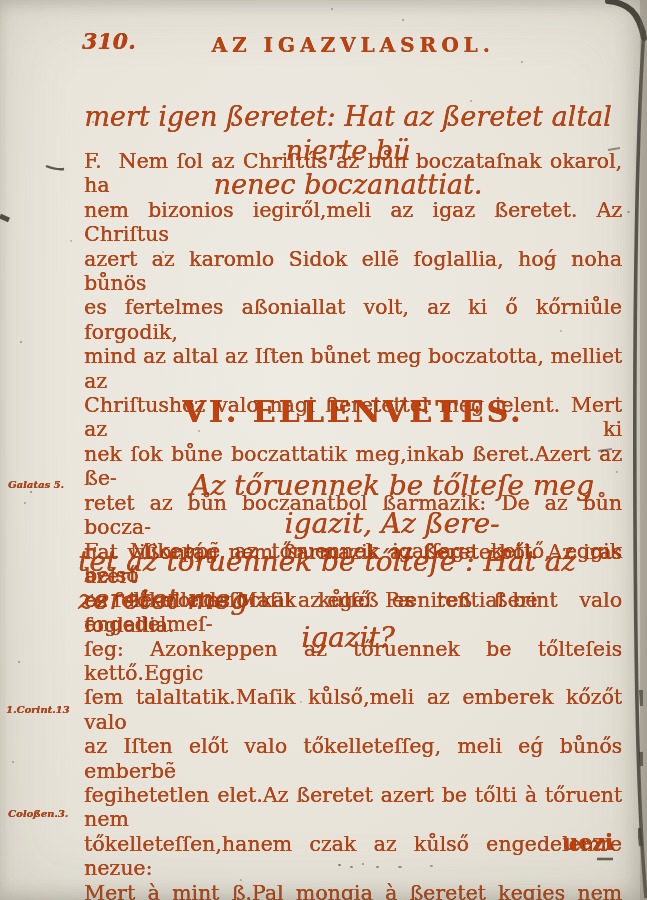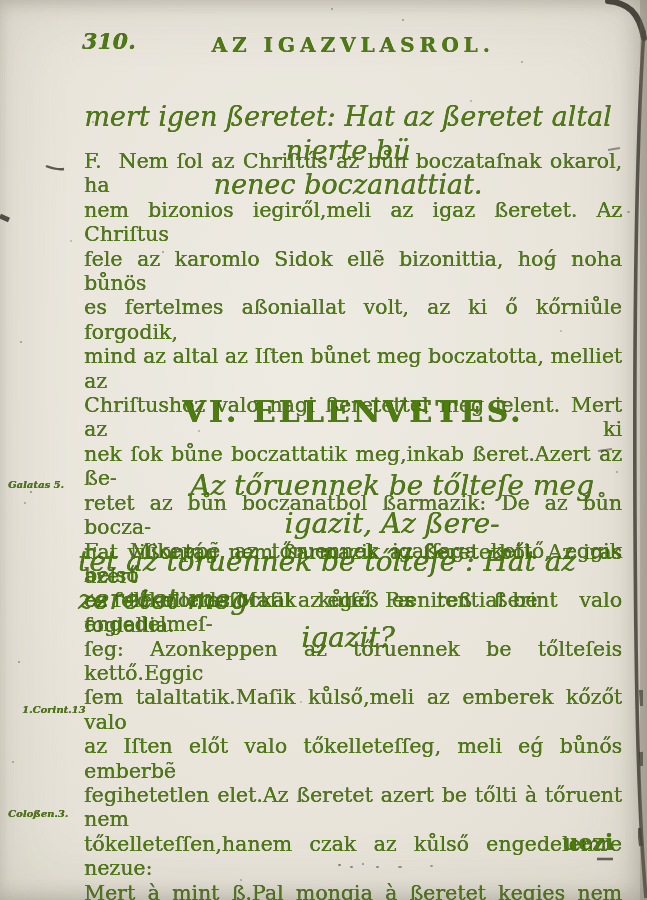--- a/index.html
+++ b/index.html
@@ -2,21 +2,21 @@
 <html><head>
 <meta charset="utf-8">
 <style>
   html,body{margin:0;padding:0;}
   body{
     width:647px;height:900px;overflow:hidden;position:relative;
     font-family:"DejaVu Serif","Liberation Serif",serif;
     background:radial-gradient(ellipse at 45% 40%, #eeebe3 0%, #e9e5db 55%, #e1ddd1 100%);
   }
   .sheet{position:absolute;inset:0;color:#221e18;}
-  .ink{color:#4d7c0f;text-shadow:0.25px 0.25px 0.35px rgba(28,24,18,0.8);}
+  .ink{color:#c2410c;text-shadow:0.25px 0.25px 0.35px rgba(28,24,18,0.8);}
   .pagenum{position:absolute;left:82px;top:28px;font-size:22px;font-weight:bold;font-style:italic;}
   .runtitle{
     position:absolute;left:84px;top:33px;width:538px;text-align:center;
     font-size:20px;letter-spacing:5px;font-weight:bold;
   }
   .quote{position:absolute;left:70px;width:556px;font-style:italic;}
   .quote1{top:70px;font-size:27px;line-height:34px;text-align:center;margin-top:30px;}
   .quote2{top:422px;font-size:28px;line-height:38px;}
   .quote2 .ql0{text-align:center;padding-left:88px;margin-top:45px;}
   .quote2 .ql1{text-align:left;padding-left:8px;}
@@ -28,21 +28,21 @@
   .lastline{text-align:left;text-align-last:left;}
   .heading6{
     position:absolute;left:84px;top:394px;width:538px;text-align:center;
     font-size:30px;letter-spacing:3px;font-weight:bold;
   }
   .marginnote{
     position:absolute;left:8px;width:92px;font-style:italic;font-size:10px;
     font-weight:bold;white-space:nowrap;
   }
   .mn0{top:479px;}
-  .mn1{top:704px;left:22px;font-style:italic;}
+  .mn1{top:704px;left:6px;font-style:italic;}
   .mn2{top:808px;}
   .catchword{position:absolute;right:34px;top:829px;font-size:22px;font-weight:bold;}
   .edgeart{position:absolute;inset:0;pointer-events:none;}
   .vignette{
     position:absolute;inset:0;pointer-events:none;
     box-shadow:inset 0 0 70px rgba(100,94,82,0.16),
                inset -14px 0 20px rgba(100,94,82,0.22),
                inset 0 -8px 16px rgba(100,94,82,0.10),
                inset 0 6px 12px rgba(100,94,82,0.08);
   }
@@ -57,21 +57,21 @@
   <div class="runtitle">AZ IGAZVLASROL.</div>
 
   <div class="quote quote1">
     <div>mert igen ßeretet: Hat az ßeretet altal nierte bü</div>
     <div>nenec boczanattiat.</div>
   </div>
 
   <div class="para para1">
     <div class="jline">F.&nbsp;&nbsp;Nem ſol az Chriſtús az bůn boczataſnak okarol, ha</div>
     <div class="jline">nem bizonios iegiről,meli az igaz ßeretet.&nbsp;Az Chriſtus</div>
-    <div class="jline">fele az karomlo Sidok ellẽ bizonittia, hoǵ noha bůnös</div>
+    <div class="jline">azert az karomlo Sidok ellẽ foglallia, hoǵ noha bůnös</div>
     <div class="jline">es fertelmes aßoniallat volt, az ki ő kőrniůle forgodik,</div>
     <div class="jline">mind az altal az Iſten bůnet meg boczatotta, melliet az</div>
     <div class="jline">Chriſtushoz valo nagi ßeretettel meg ielent.&nbsp;Mert az ki</div>
     <div class="jline">nek ſok bůne boczattatik meg,inkab ßeret.Azert az ße-</div>
     <div class="jline">retet az bůn boczanatbol ßarmazik:&nbsp;De az bůn bocza-</div>
     <div class="jline">nat vißontág nem ßarmazik az ßeretetből. Az iras azert</div>
     <div class="jline lastline">ez fele mondaſockal az egeß Pænitentiat be foglallia.</div>
   </div>
 
   <div class="heading6">VI. ELLENVETES.</div>

